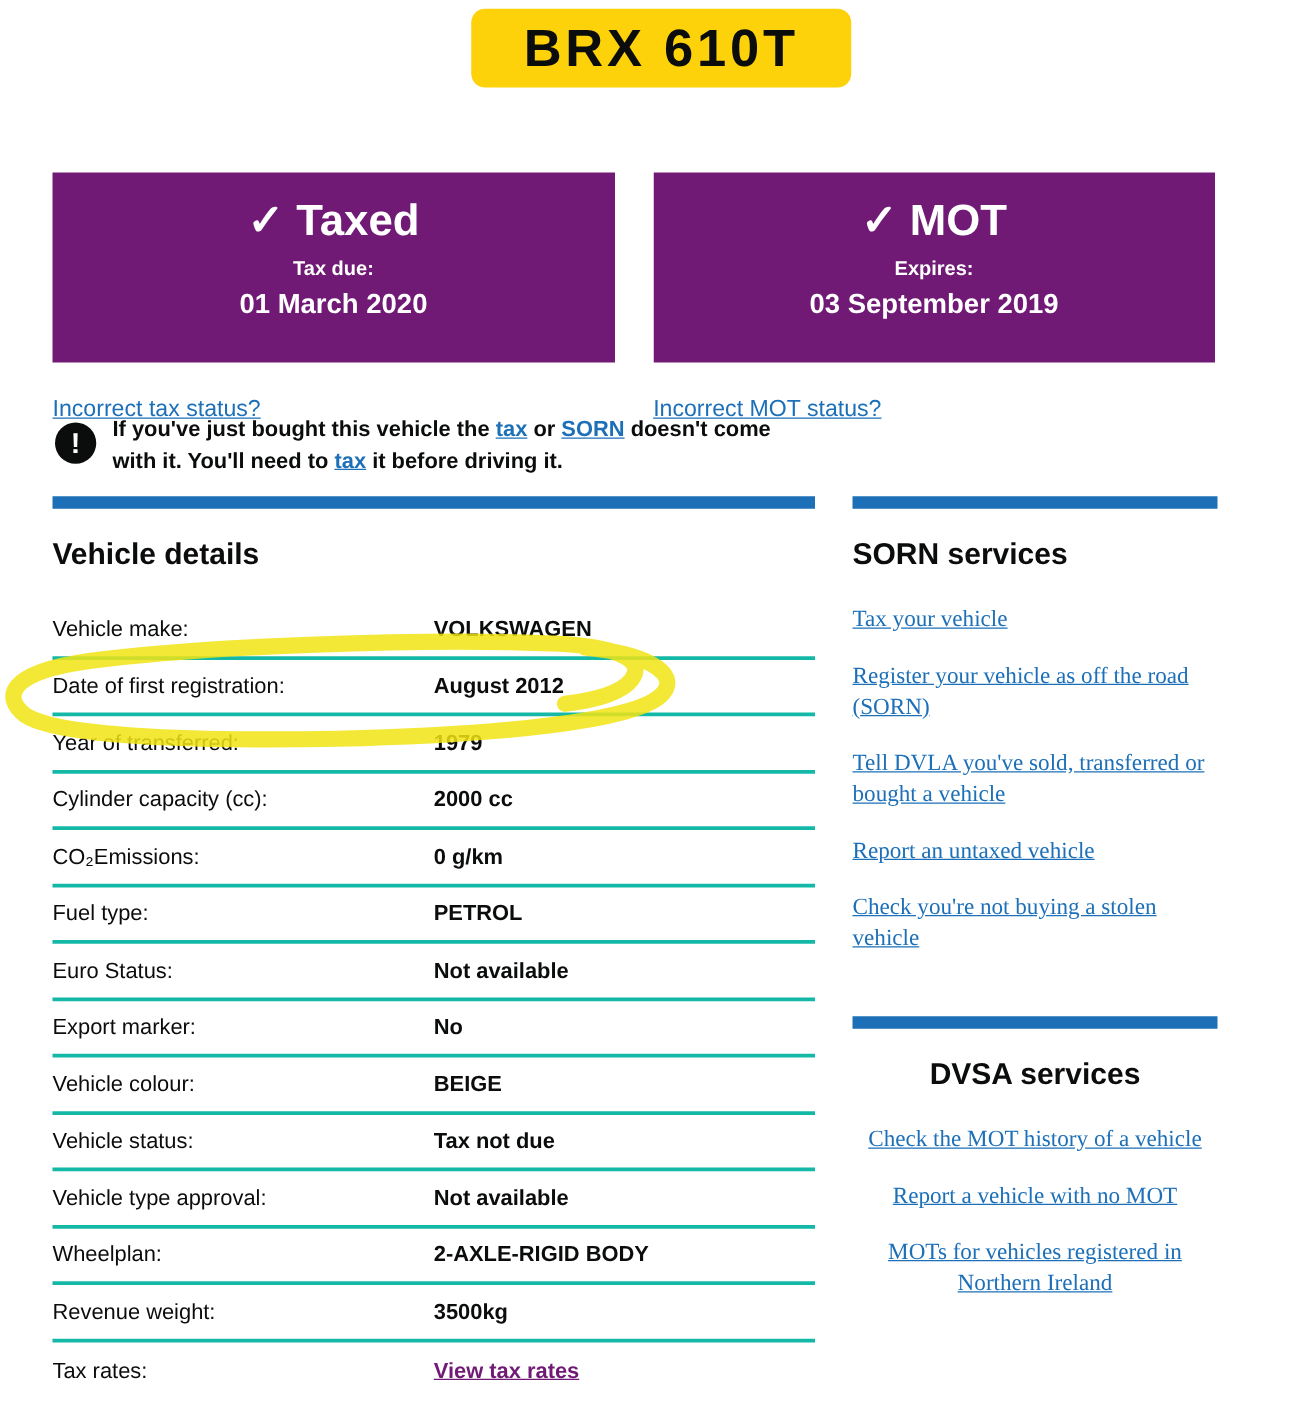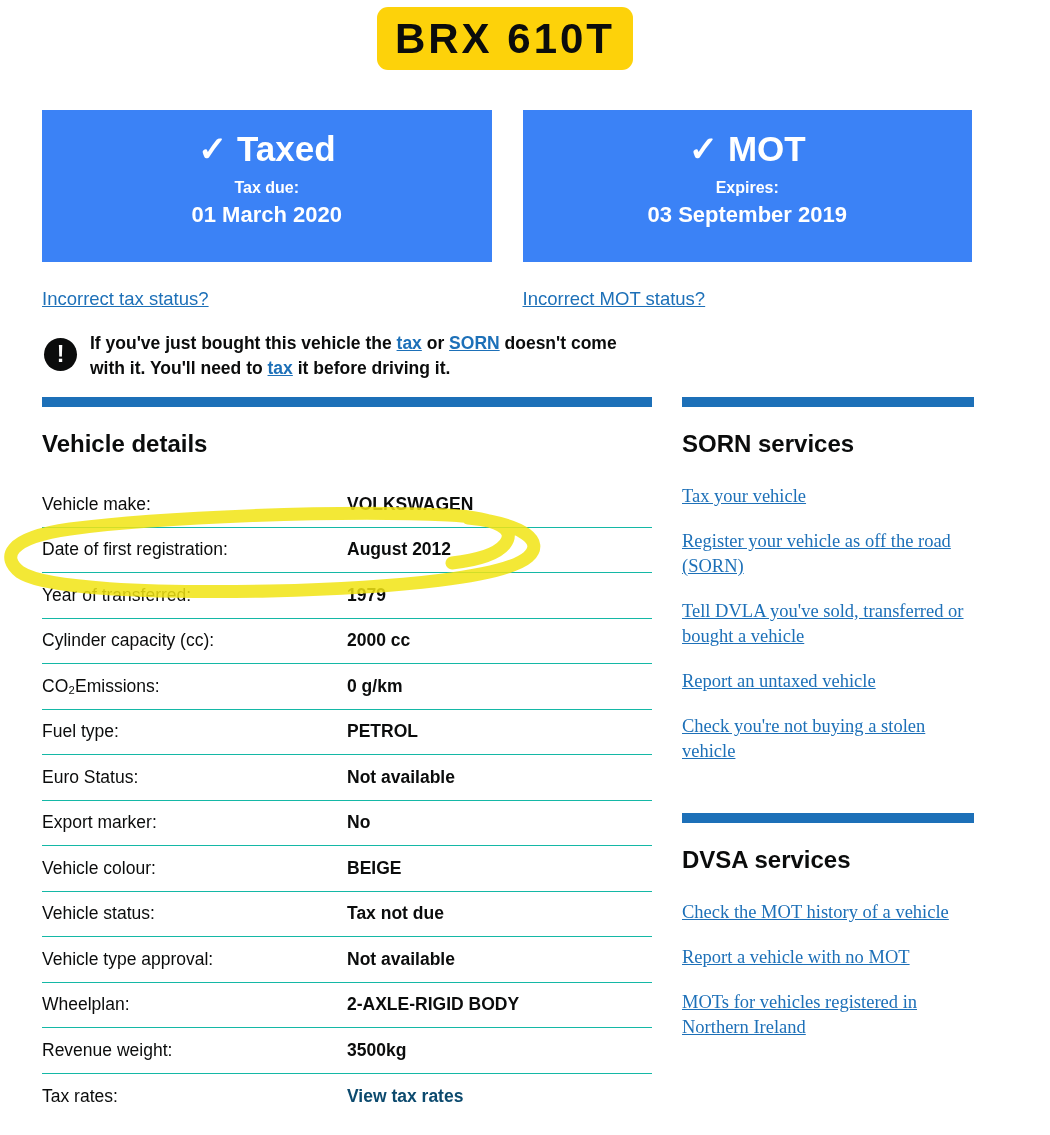--- a/index.html
+++ b/index.html
@@ -5,35 +5,36 @@
   * { margin: 0; padding: 0; box-sizing: border-box; }
   html, body { background: #ffffff; }
   body {
     width: 1050px; height: 1135px; position: relative; overflow: hidden;
     font-family: "Liberation Sans", sans-serif;
     color: #0b0c0c;
   }
 
   
   .plate {
-    position: absolute; left: 377px; top: 7px; width: 256px; height: 63px;
+    position: absolute; left: 377px; top: 7px; width: 304px; height: 63px;
     background: #fdd20a; border-radius: 11px;
     display: flex; align-items: center; justify-content: center;
     font-weight: bold; font-size: 42px; letter-spacing: 3px; color: #0b0c0c;
   }
 
   
   .status-columns {
     position: absolute; left: 42px; top: 110px; width: 930px;
     display: flex; gap: 31px;
   }
   .status-col { flex: 1; }
   .status-card {
-    height: 152px; background: #3b82f6; color: #ffffff; text-align: center;
+    height: 152px; background: #701a75; color: #ffffff; text-align: center;
     padding-top: 18px;
+    margin-top: 28px;
   }
   .status-card .card-title { font-size: 35px; font-weight: bold; line-height: 42px; }
   .status-card .card-sub { font-size: 16px; font-weight: bold; margin-top: 9px; }
   .status-card .card-date { font-size: 22px; font-weight: bold; margin-top: 5px; }
   .incorrect-link {
     display: inline-block; margin-top: 26px;
     font-size: 18.5px; color: #1d70b8; text-decoration: underline; cursor: pointer;
   }
 
   
@@ -45,34 +46,34 @@
   }
   .notice-text {
     margin-left: 48px; width: 560px;
     font-size: 17.5px; font-weight: bold; line-height: 25px;
   }
   .notice-text .link { color: #1d70b8; text-decoration: underline; cursor: pointer; }
 
   
   .left-col  { position: absolute; left: 42px;  top: 397px; width: 610px; }
   .right-col { position: absolute; left: 682px; top: 397px; width: 292px; }
-  .right-col2{ position: absolute; left: 682px; top: 813px; width: 292px; }
+  .right-col2{ position: absolute; left: 682px; top: 813px; width: 292px; text-align: center; }
   .section-bar { height: 10px; background: #1d70b8; }
   .section-heading { font-size: 24px; font-weight: bold; margin: 23px 0 0 0; }
 
   
   .details-table { margin-top: 24px; }
   .detail-row {
     display: flex; align-items: center; height: 45.5px;
-    border-bottom: 1px solid #14b8a6;
+    border-bottom: 3px solid #14b8a6;
   }
   .detail-row:last-child { border-bottom: none; }
   .detail-label { width: 305px; font-size: 17.5px; }
   .detail-value { font-size: 17.5px; font-weight: bold; }
-  .detail-value.link-value { color: #0c4a6e; cursor: pointer; }
+  .detail-value.link-value { color: #701a75; text-decoration: underline; cursor: pointer; }
 
   
   .side-links { margin-top: 26px; font-family: Liberation Serif, serif; }
   .side-link {
     display: block; margin-bottom: 20px;
     font-size: 18.5px; line-height: 25px;
     color: #1d70b8; text-decoration: underline; cursor: pointer;
   }
 
   

